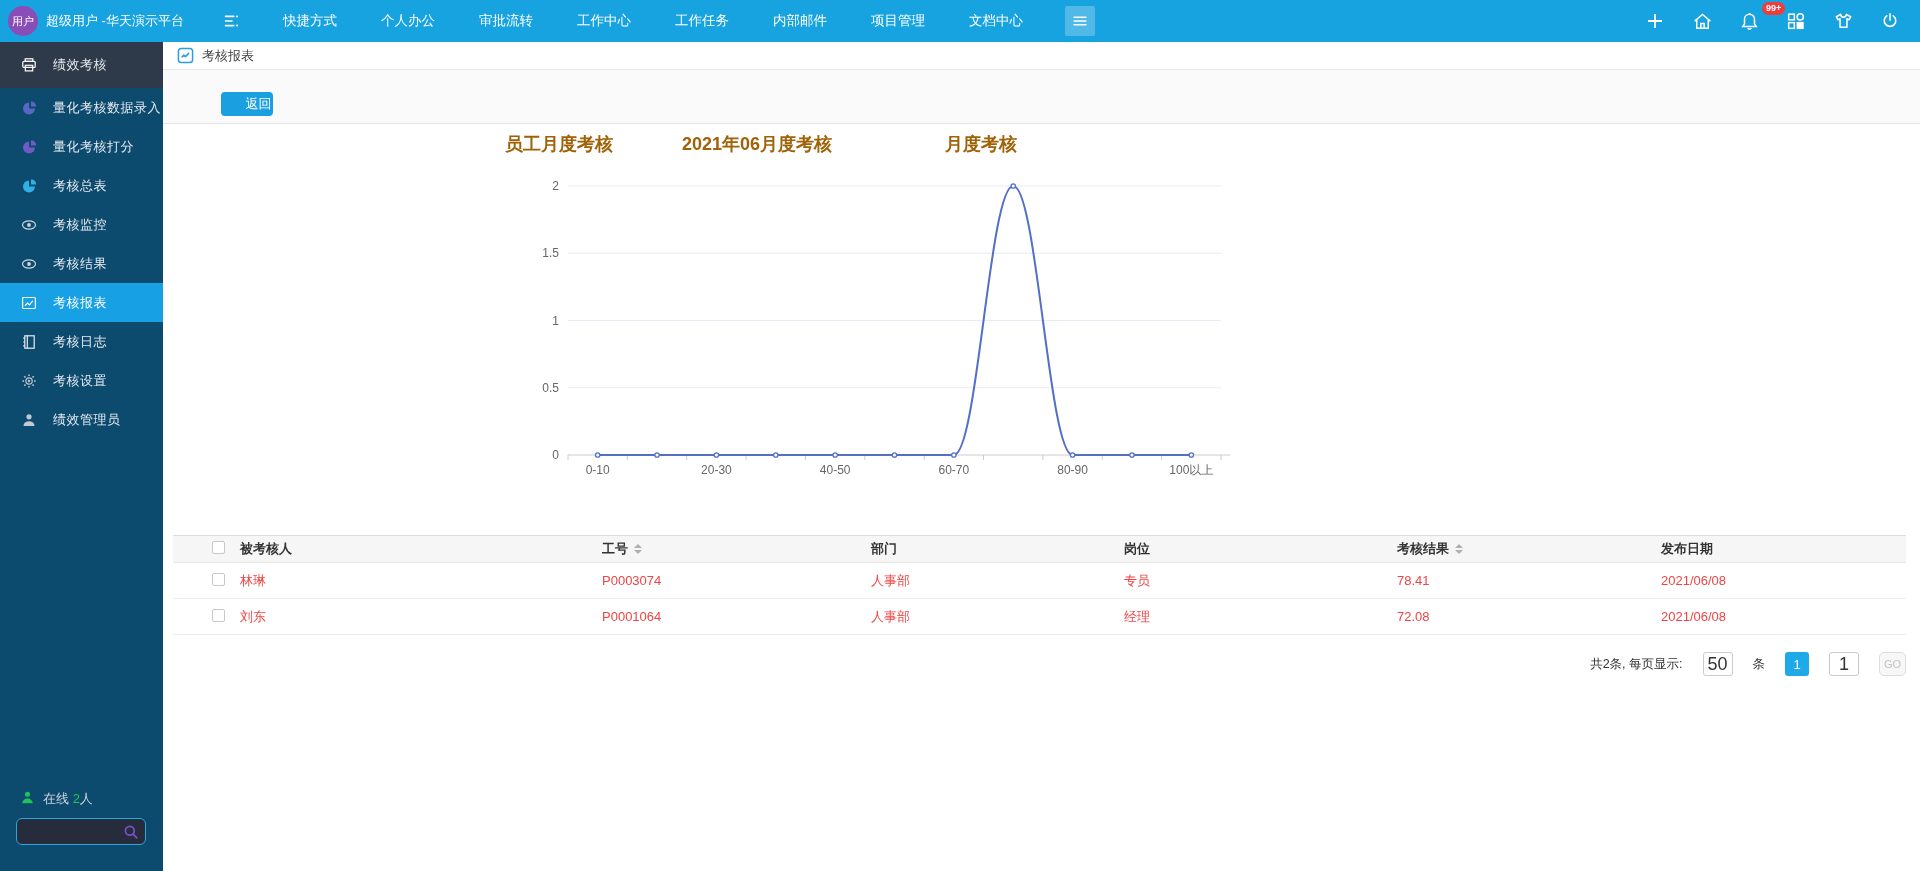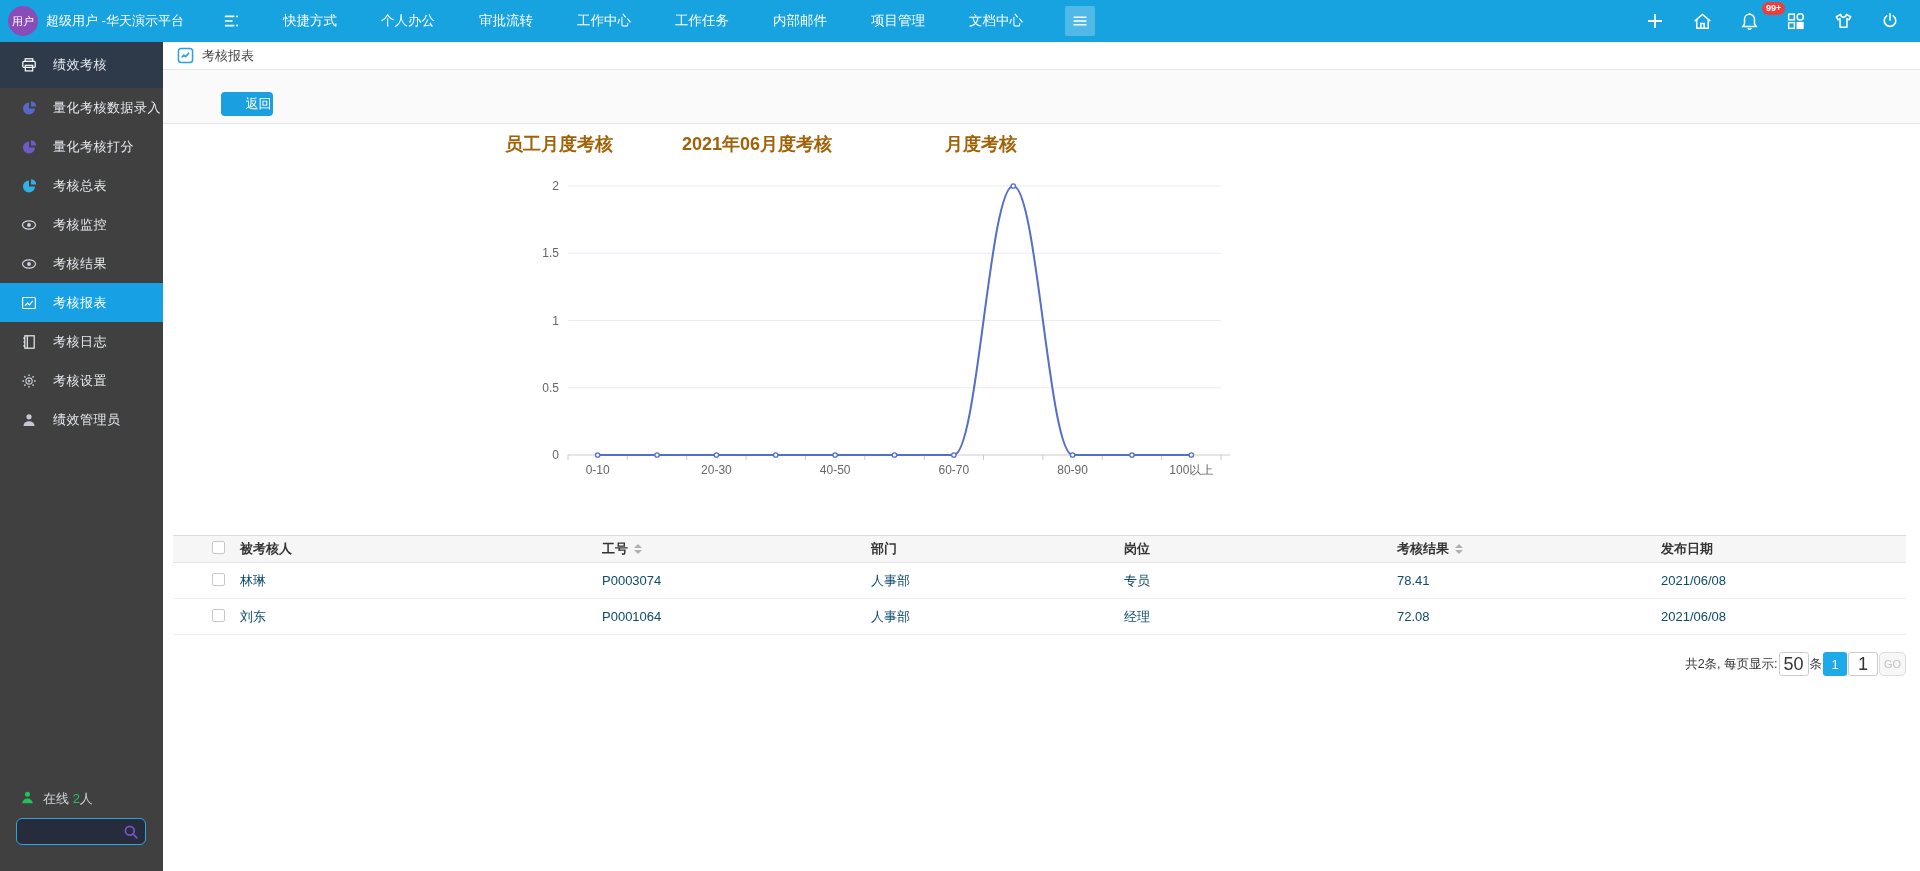--- a/index.html
+++ b/index.html
@@ -18,21 +18,21 @@
   .nav-item { color:#fff; font-size:13.5px; margin-right:44px; white-space:nowrap; cursor:pointer; }
   .hamburger { position:absolute; left:1065px; top:6px; width:30px; height:30px;
                background:rgba(255,255,255,.25); border-radius:2px; display:flex;
                align-items:center; justify-content:center; cursor:pointer; }
   .topbar-icons { position:absolute; right:18px; top:0; height:42px; display:flex; align-items:center; gap:23px; }
   .tb-icon { width:24px; height:24px; position:relative; cursor:pointer; display:flex; align-items:center; justify-content:center; }
   .badge { position:absolute; top:-7px; left:25px; background:#f23c3c; color:#fff; font-size:9px;
            font-weight:bold; border-radius:9px; padding:2px 4px; line-height:1; letter-spacing:0; }
 
   
-  .sidebar { position:absolute; left:0; top:42px; width:163px; height:829px; background:#404040; z-index:5; }
+  .sidebar { position:absolute; left:0; top:42px; width:163px; height:829px; background:#0c4a6e; z-index:5; }
   .side-item { display:flex; align-items:center; height:39px; padding-left:21px; gap:16px;
                color:#e6eaf0; font-size:13px; cursor:pointer; letter-spacing:.5px; }
   .side-item.header { height:46px; background:#2e3949; }
   .side-item.selected { background:#18a0e4; color:#fff; }
   .side-icon { width:16px; height:16px; flex:none; display:flex; }
   .online { position:absolute; left:20px; top:748px; display:flex; align-items:flex-start; gap:8px;
             color:#cfd5dd; font-size:13px; }
   .online b { color:#21c25e; font-weight:normal; }
   .search-box { position:absolute; left:16px; top:776px; width:130px; height:27px;
                 border:1px solid #2aa7e0; border-radius:6px; background:#262c3c; }
@@ -56,32 +56,32 @@
   .chart-title { position:absolute; font-size:18px; font-weight:bold; color:#a16207; top:90px; }
   .ct1 { left:342px; } .ct2 { left:519px; } .ct3 { left:782px; }
   #chart-svg { position:absolute; left:377px; top:118px; }
 
   
   .table-wrap { position:absolute; left:10px; right:14px; top:493px; }
   .t-header, .t-row { display:grid; grid-template-columns:67px 362px 269px 253px 273px 264px 1fr;
                       align-items:center; }
   .t-header { height:28px; background:#f6f6f6; border-top:1px solid #dcdcdc; border-bottom:1px solid #e6e6e6;
               font-size:13px; font-weight:bold; color:#333; }
-  .t-row { height:36px; border-bottom:1px solid #ededed; font-size:13px; color:#0c4a6e; background:#fff; }
+  .t-row { height:36px; border-bottom:1px solid #ededed; font-size:13px; color:#ef4444; background:#fff; }
   .cb-cell { padding-left:39px; }
   .checkbox { display:inline-block; width:13px; height:13px; border:1px solid #c8c8c8; border-radius:2px;
               background:#fff; cursor:pointer; }
   .th-inner { display:inline-flex; align-items:center; }
   .caret { display:inline-flex; flex-direction:column; gap:2px; margin-left:6px; }
   .caret i { width:0; height:0; border-left:4px solid transparent; border-right:4px solid transparent; }
   .caret .up { border-bottom:4px solid #b0b0b0; }
   .caret .down { border-top:4px solid #b0b0b0; }
 
   
-  .pagination { position:absolute; right:14px; top:608px; height:28px; display:flex; align-items:center; gap:1px; }
+  .pagination { position:absolute; right:14px; top:608px; height:28px; display:flex; align-items:center; gap:20px; }
   .pg-summary { font-size:12.5px; color:#333; }
   .pg-input { width:30px; height:24px; border:1px solid #ccc; border-radius:3px; text-align:center;
               font-size:18px; color:#333; outline:none; }
   .pg-unit { font-size:12.5px; color:#333; }
   .page-btn { min-width:24px; height:24px; background:#1ea9e8; color:#fff; border-radius:3px;
               display:flex; align-items:center; justify-content:center; font-size:13px; cursor:pointer; }
   .go-btn { width:27px; height:24px; background:#f7f7f7; border:1px solid #dcdcdc; color:#c2c2c2;
             border-radius:5px; font-size:11px; cursor:pointer; }
 </style>
 </head>

